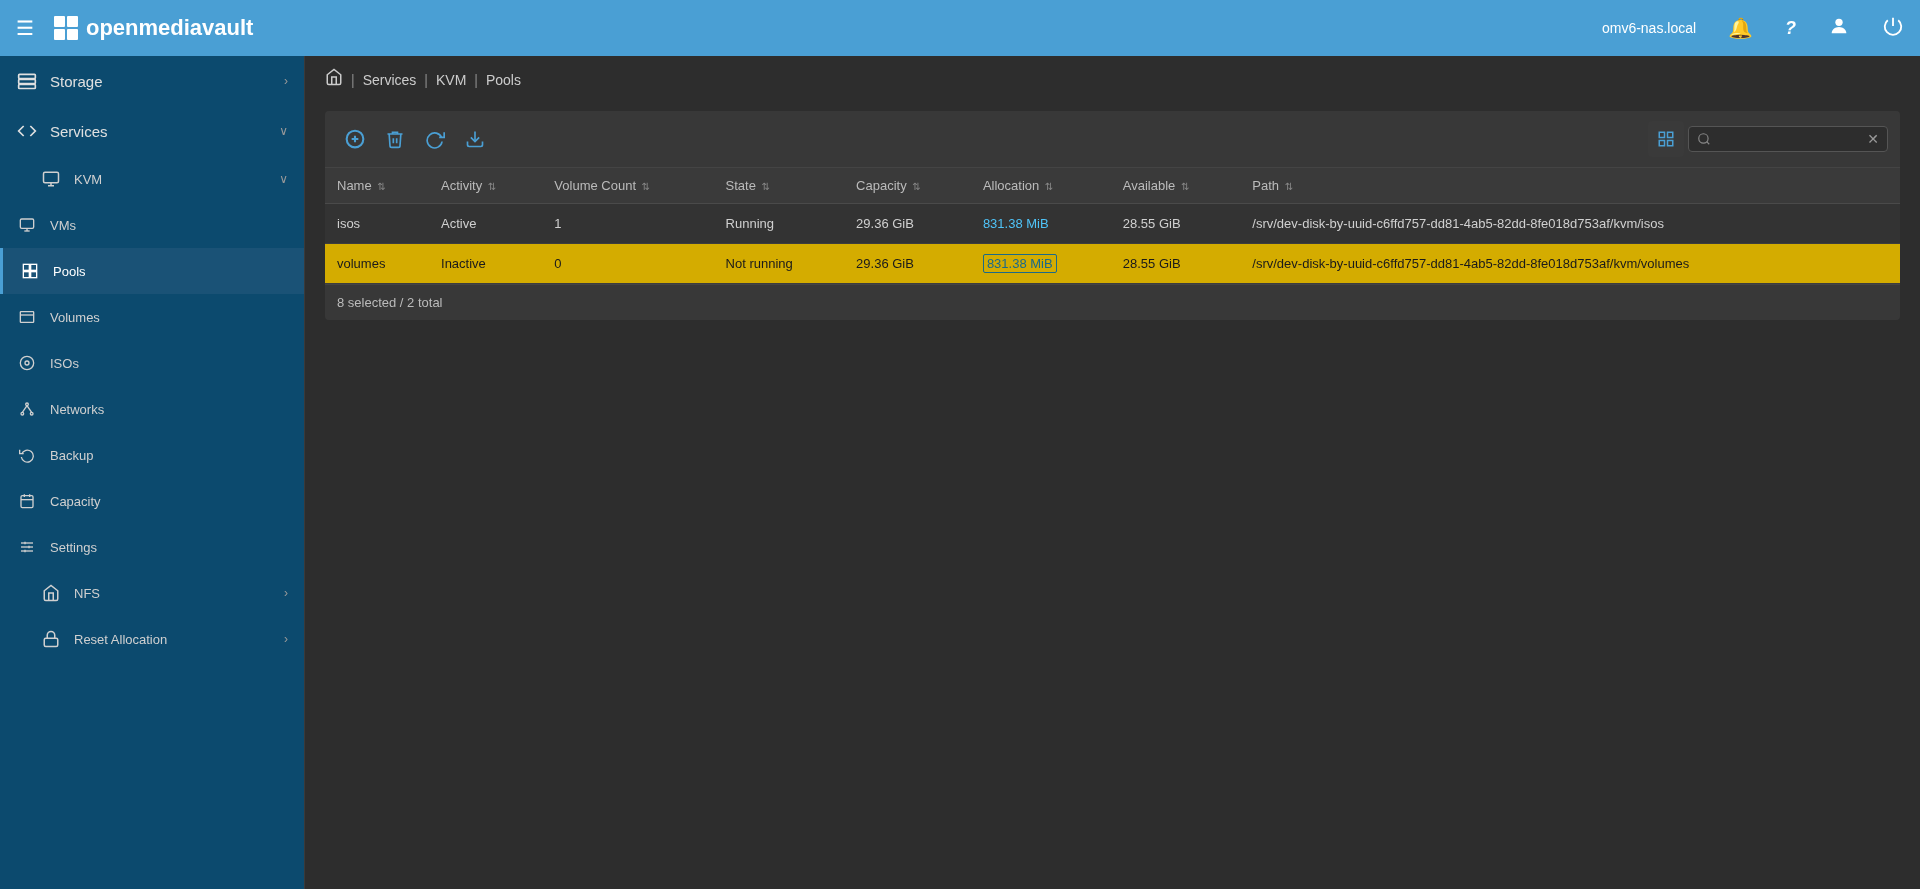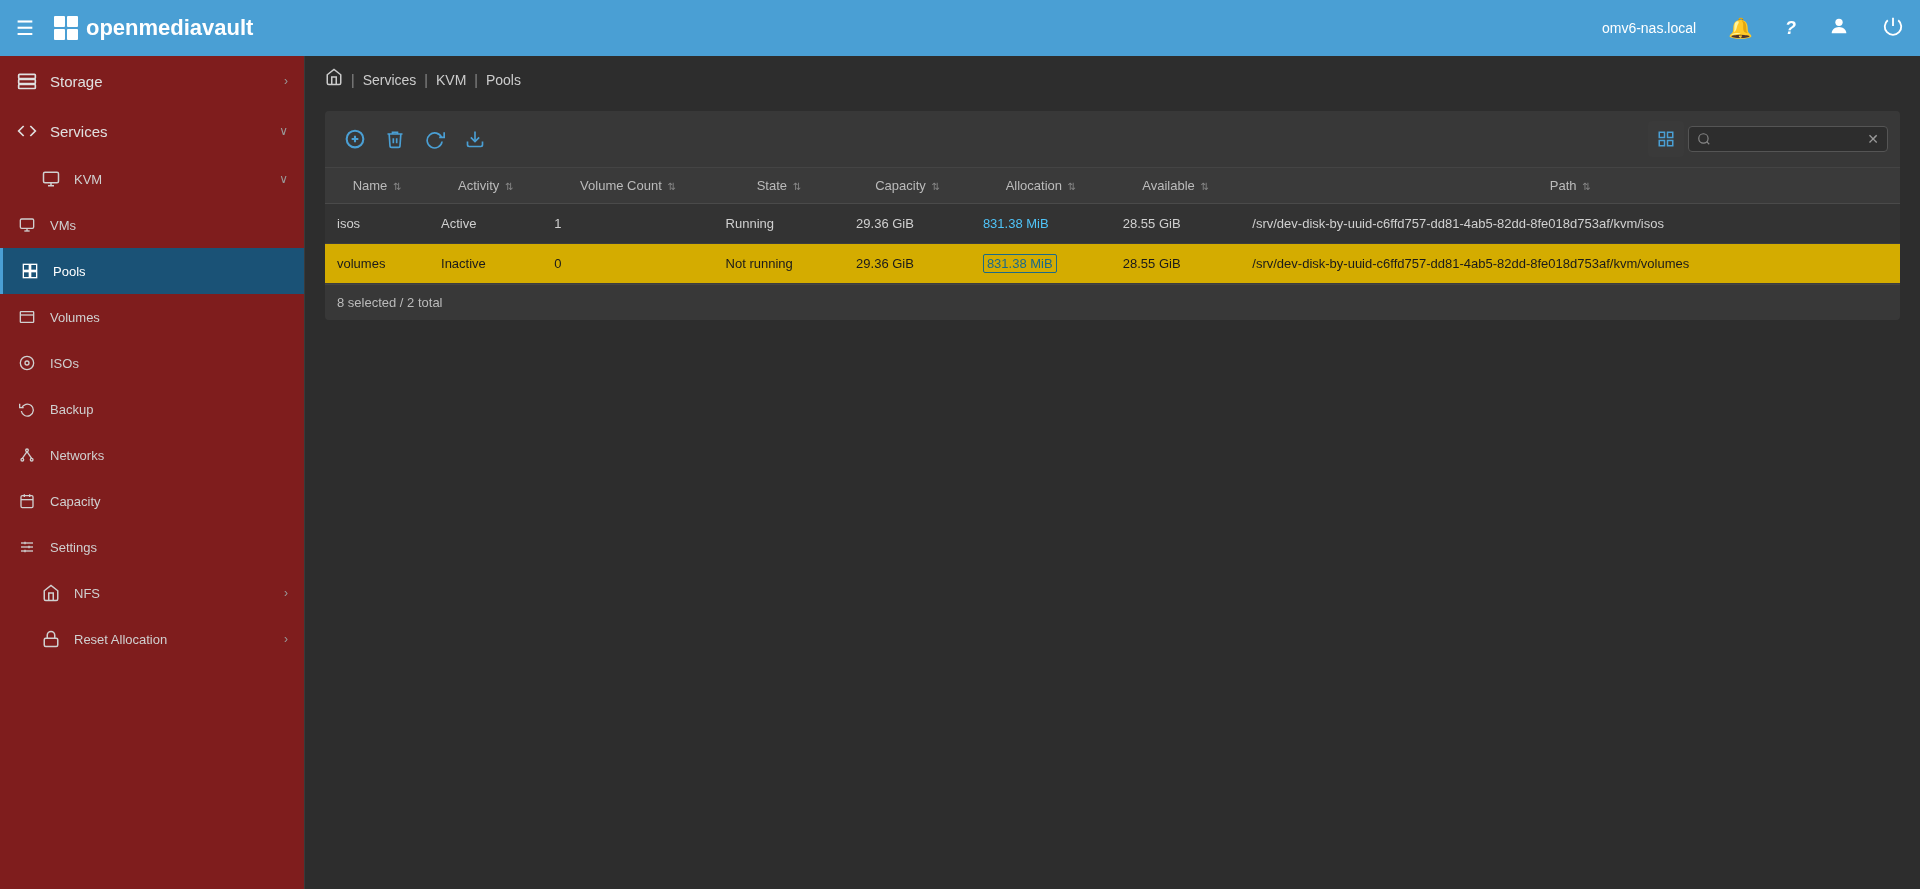--- a/index.html
+++ b/index.html
@@ -22,21 +22,21 @@
     .topbar-right { display: flex; align-items: center; gap: 32px; color: white; }
     .topbar-hostname { font-size: 14px; }
     .topbar-icon { font-size: 20px; cursor: pointer; color: white; }
 
     
     .main-layout { display: flex; flex: 1; overflow: hidden; }
 
     
     .sidebar {
       width: 305px;
-      background: #7f1d1d;
+      background: #0c4a6e;
       flex-shrink: 0;
       overflow-y: auto;
       border-right: 1px solid #3a3a3a;
     }
     .sidebar-item {
       display: flex;
       align-items: center;
       padding: 12px 16px;
       cursor: pointer;
       gap: 12px;
@@ -137,21 +137,21 @@
     .search-clear { color: #999; cursor: pointer; font-size: 14px; }
 
     
     .data-table { width: 100%; border-collapse: collapse; }
     .data-table th {
       background: #3a3a3a;
       color: #bbb;
       font-weight: 500;
       font-size: 13px;
       padding: 10px 12px;
-      text-align: center;
+      text-align: left;
       border-bottom: 1px solid #4a4a4a;
       white-space: nowrap;
       cursor: pointer;
       user-select: none;
     }
     .data-table td {
       padding: 12px 12px;
       border-bottom: 1px solid #3d3d3d;
       font-size: 13px;
       color: #d0d0d0;
@@ -288,38 +288,38 @@
             <circle cx="12" cy="12" r="10"></circle>
             <circle cx="12" cy="12" r="3"></circle>
           </svg>
       </span>
       <span class="sidebar-label">ISOs</span>
     </div>
 
     <div class="sidebar-item sub-sub-item">
       <span class="sidebar-icon">
         <svg width="16" height="16" viewBox="0 0 24 24" fill="none" stroke="currentColor" stroke-width="2">
-            <polyline points="1 4 1 10 7 10"></polyline>
-            <path d="M3.51 15a9 9 0 1 0 .49-4.5"></path>
-          </svg>
-      </span>
-      <span class="sidebar-label">Backup</span>
-    </div>
-
-    <div class="sidebar-item sub-sub-item">
-      <span class="sidebar-icon">
-        <svg width="16" height="16" viewBox="0 0 24 24" fill="none" stroke="currentColor" stroke-width="2">
             <circle cx="12" cy="5" r="2"></circle>
             <circle cx="5" cy="19" r="2"></circle>
             <circle cx="19" cy="19" r="2"></circle>
             <line x1="12" y1="7" x2="5" y2="17"></line>
             <line x1="12" y1="7" x2="19" y2="17"></line>
           </svg>
       </span>
       <span class="sidebar-label">Networks</span>
+    </div>
+
+    <div class="sidebar-item sub-sub-item">
+      <span class="sidebar-icon">
+        <svg width="16" height="16" viewBox="0 0 24 24" fill="none" stroke="currentColor" stroke-width="2">
+            <polyline points="1 4 1 10 7 10"></polyline>
+            <path d="M3.51 15a9 9 0 1 0 .49-4.5"></path>
+          </svg>
+      </span>
+      <span class="sidebar-label">Backup</span>
     </div>
 
 
     <div class="sidebar-item sub-sub-item">
       <span class="sidebar-icon">
         <svg width="16" height="16" viewBox="0 0 24 24" fill="none" stroke="currentColor" stroke-width="2">
             <rect x="3" y="4" width="18" height="18" rx="2"></rect>
             <line x1="16" y1="2" x2="16" y2="6"></line>
             <line x1="8" y1="2" x2="8" y2="6"></line>
             <line x1="3" y1="10" x2="21" y2="10"></line>

